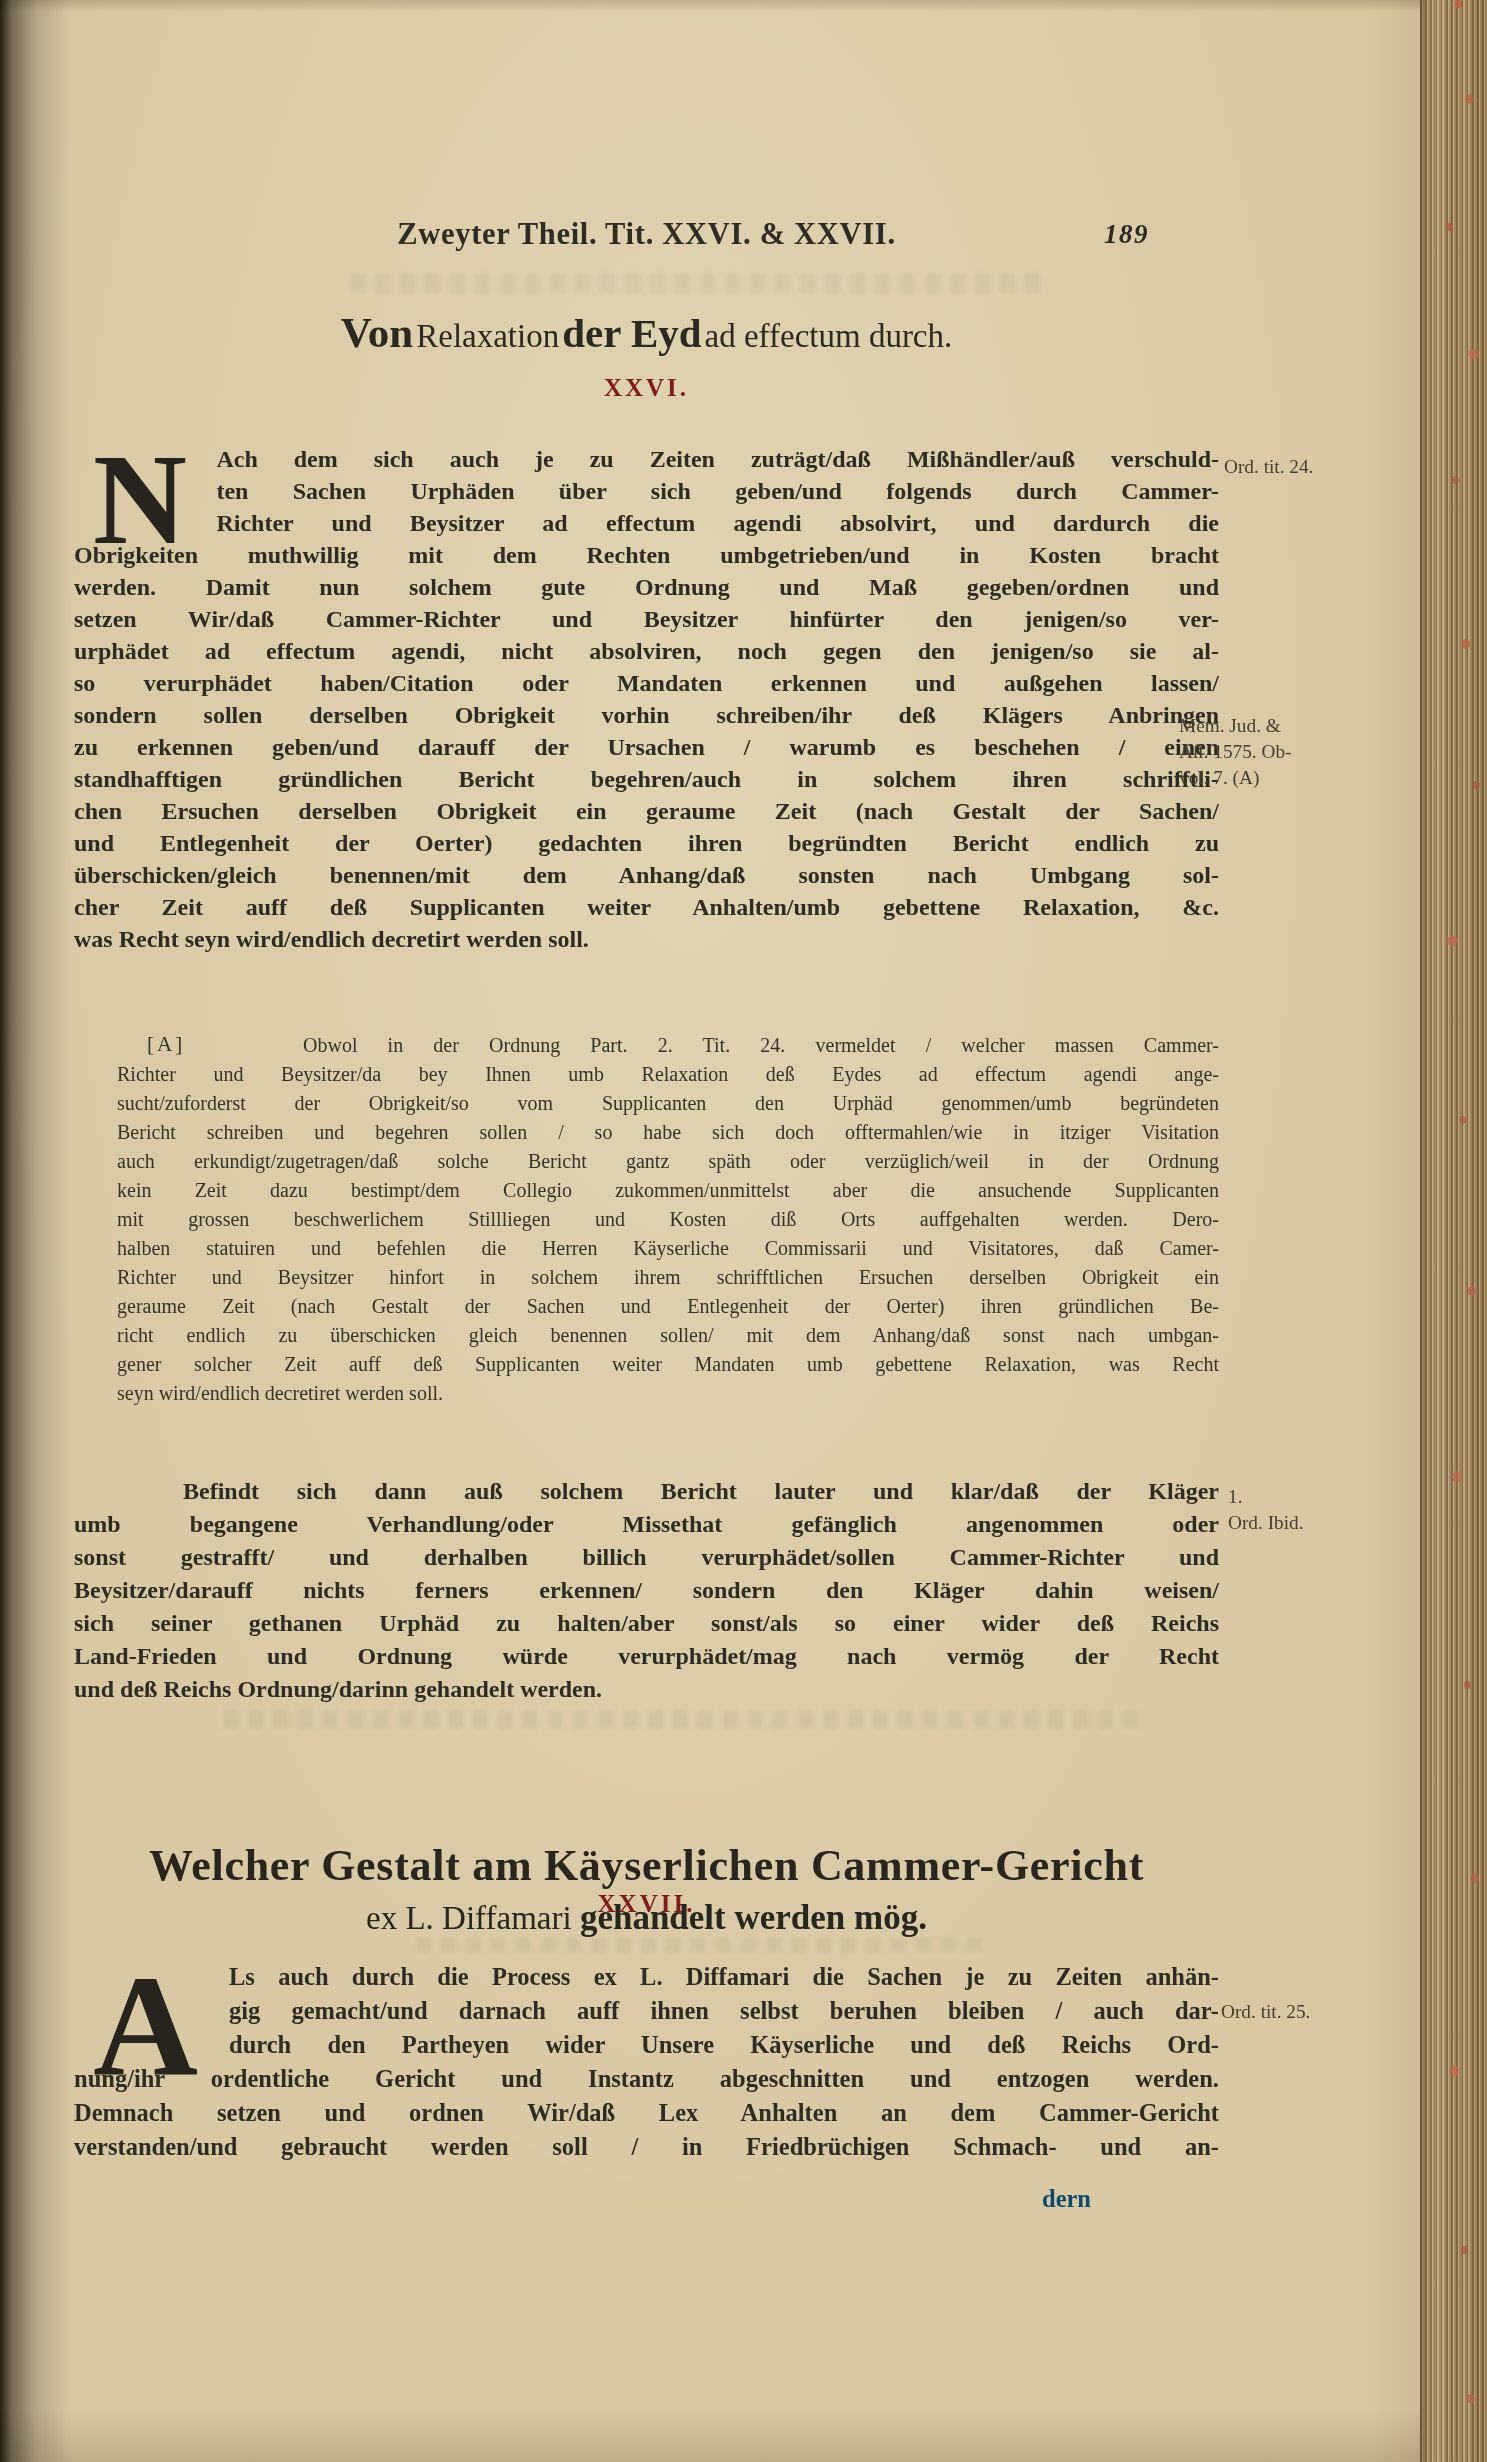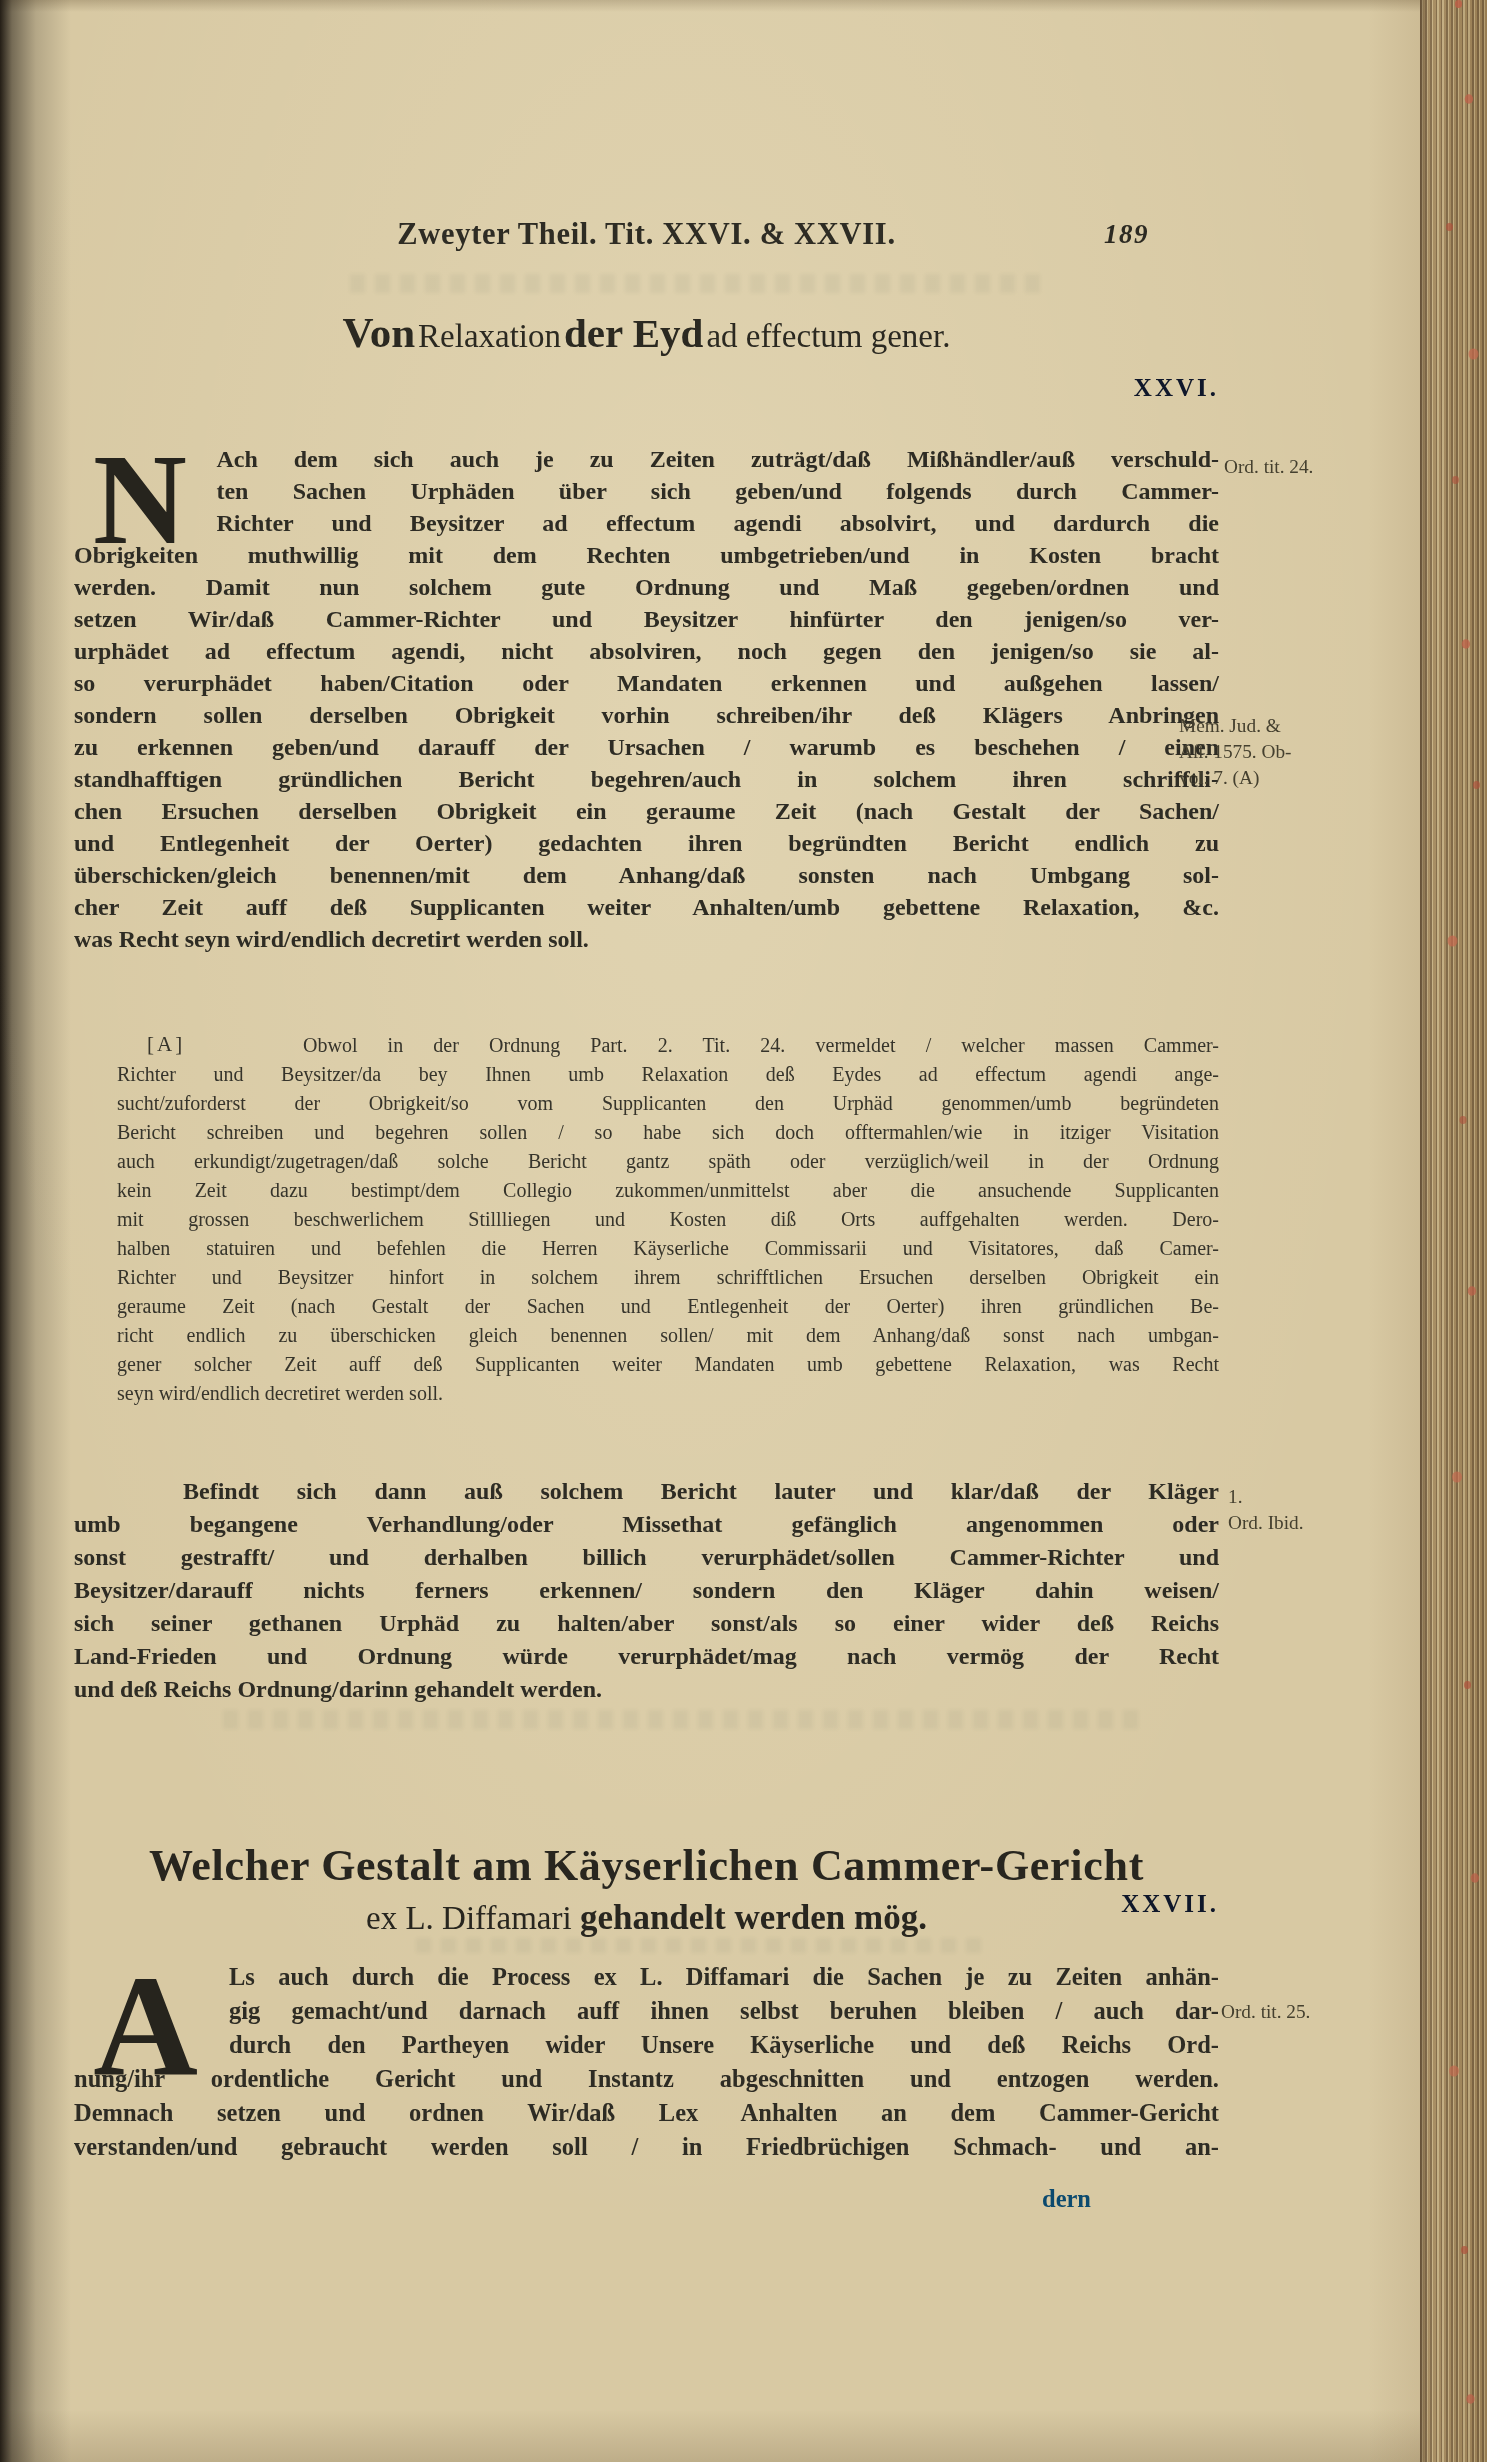--- a/index.html
+++ b/index.html
@@ -38,22 +38,22 @@
     font-size:30.5px;font-weight:bold;letter-spacing:0.7px;color:#2e2c24;}
   #page-number{position:absolute;left:1080px;top:219px;width:89px;font-size:27px;
     font-weight:bold;font-style:italic;color:#2c2a22;letter-spacing:1.5px;margin-left:24px;}
 
   #main-title{position:absolute;left:74px;top:308px;width:1145px;text-align:center;color:#2b2921;}
   #main-title .f1{font-size:43px;font-weight:bold;}
   #main-title .a1{font-size:33px;}
   #main-title .f2{font-size:41px;font-weight:bold;}
   #main-title .a2{font-size:33px;}
 
-  .numeral-head{position:absolute;left:74px;width:1145px;text-align:right;
-    font-size:25px;letter-spacing:3px;color:#0f172a;font-weight:bold;}
+  .numeral-head{position:absolute;left:74px;width:1145px;text-align:center;
+    font-size:25px;letter-spacing:3px;color:#7f1d1d;font-weight:bold;}
   #sec26-head{top:374px;}
   #sec27-head{top:1890px;}
 
   .textblock{position:absolute;left:74px;width:1145px;}
   .textblock .bl{text-align:justify;text-align-last:justify;white-space:normal;}
   .textblock.endshort .lines > div:last-child{text-align-last:left;}
 
   #para1{top:443px;font-size:24px;font-weight:bold;color:#2e2c24;}
   #para1 .bl{line-height:32px;height:32px;overflow:visible;}
   #para1 .dropcap{float:left;width:132px;height:95px;font-size:130px;line-height:112px;
@@ -101,21 +101,21 @@
   <div class="smudge" style="left:223px;top:1710px;width:922px;height:19.3px;"></div>
   <div class="smudge" style="left:416px;top:1938px;width:565px;height:15px;"></div>
 
   <div id="running-header">Zweyter Theil. Tit. XXVI. &amp; XXVII.</div>
   <div id="page-number">189</div>
 
   <div id="main-title">
     <span class="f1">Von</span>
     <span class="a1">Relaxation</span>
     <span class="f2">der Eyd</span>
-    <span class="a2">ad effectum gener.</span>
+    <span class="a2">ad effectum durch.</span>
   </div>
 
   <div id="sec26-head" class="numeral-head">XXVI.</div>
 
   <div id="para1" class="textblock endshort">
     <span class="dropcap">N</span>
     <div class="lines">
         <div class="bl">Ach dem sich auch je zu Zeiten zuträgt/daß Mißhändler/auß verschuld-</div>
         <div class="bl">ten Sachen Urphäden über sich geben/und folgends durch Cammer-</div>
         <div class="bl">Richter und Beysitzer ad effectum agendi absolvirt, und dardurch die</div>

